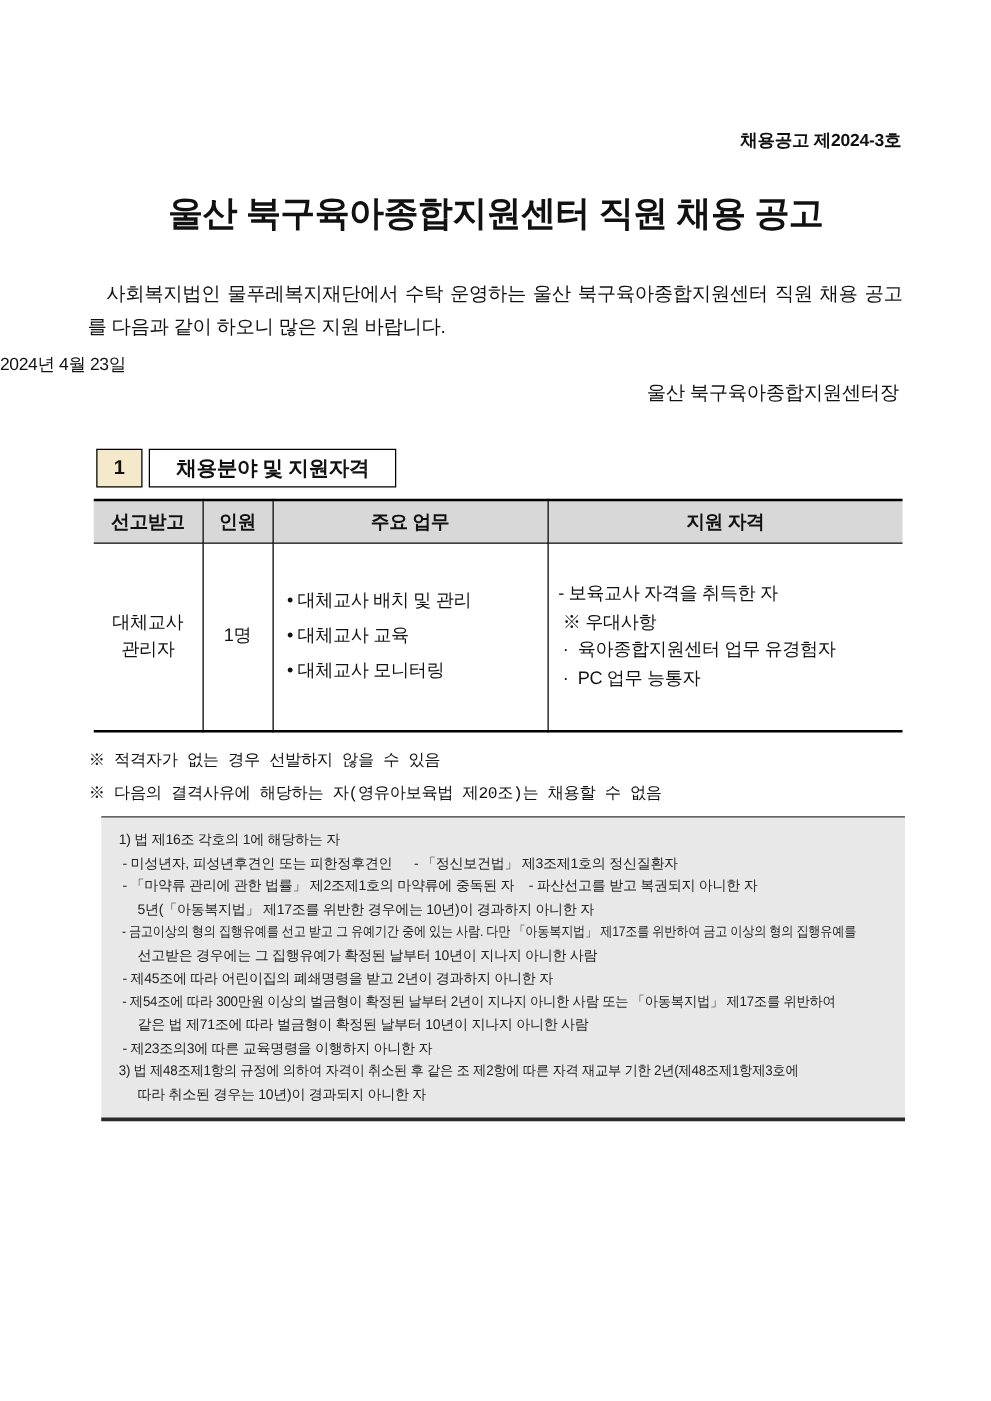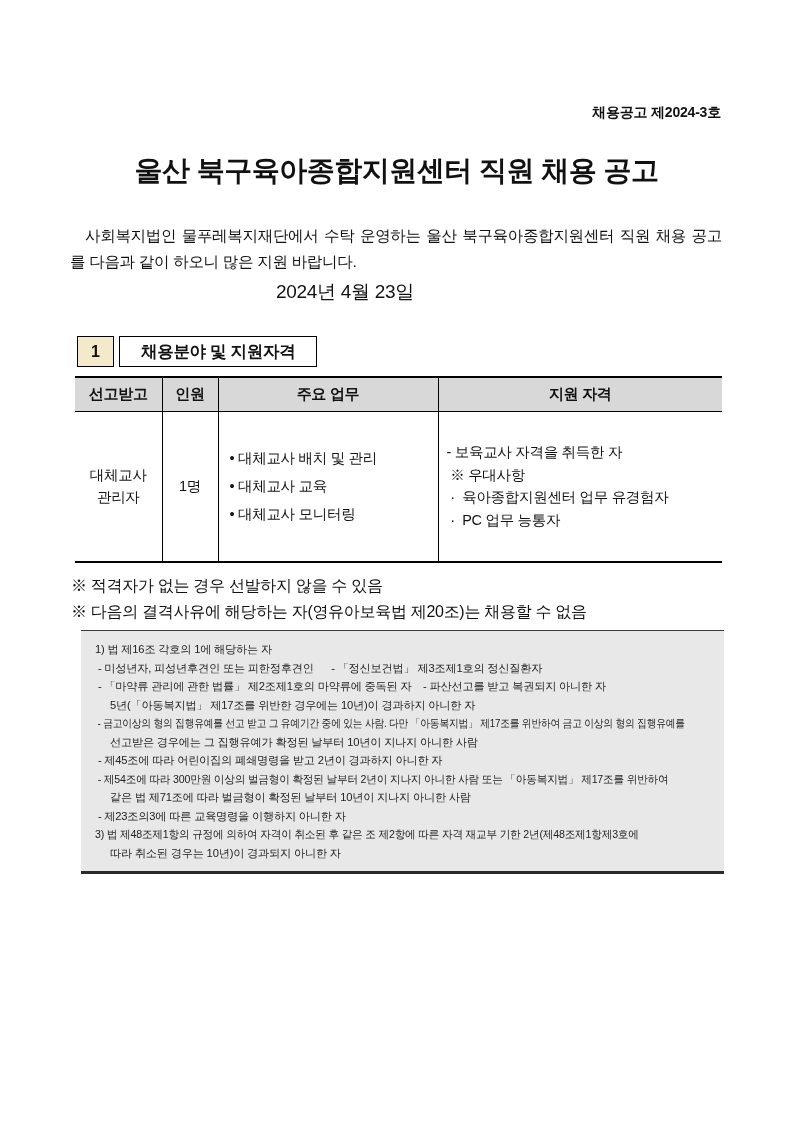--- a/index.html
+++ b/index.html
@@ -13,21 +13,21 @@
     font-size:14px; font-weight:bold; letter-spacing:-0.2px;
   }
   .main-title {
     margin-top:30px; text-align:center;
     font-size:28px; font-weight:bold; letter-spacing:-0.5px;
   }
   .intro {
     margin:33px 71px 0 70px; font-size:15.5px; line-height:26px;
     text-align:justify; text-indent:15px; letter-spacing:-0.3px;
   }
-  .date-line { margin:5px 103px 0 0; text-align:center; font-size:19px; line-height:23px; letter-spacing:-0.3px; }
+  .date-line { margin:5px 103px 0 0; text-align:left; font-size:14px; line-height:23px; letter-spacing:-0.3px; }
   .signer-line { margin:0 74px 0 0; text-align:right; font-size:15.5px; line-height:23px; letter-spacing:-0.3px; }
 
   .section-heading { display:flex; align-items:stretch; margin:33px 0 0 77px; height:31px; }
   .section-badge {
     width:37px; background:#f5e9cc; border:1.6px solid #000;
     display:flex; align-items:center; justify-content:center;
     font-size:16px; font-weight:bold;
   }
   .section-title-box {
     margin-left:5px; background:#fff; border:1.6px solid #000;
@@ -52,21 +52,21 @@
   table.recruit th:first-child, table.recruit td:first-child { border-left:none; }
   table.recruit th:last-child, table.recruit td:last-child { border-right:none; }
   table.recruit td { height:151px; vertical-align:middle; }
   .cell-center { text-align:center; line-height:22px; }
   .duty-list { padding-left:11px; }
   .duty-line { line-height:28px; white-space:pre; }
   .qual-list { padding-left:8px; }
   .qual-line { line-height:22.5px; white-space:pre; }
 
   .notes { margin:10px 0 0 71px; }
-  .note-line { font-size:16px; line-height:26px; letter-spacing:-0.3px; }
+  .note-line { font-size:13px; line-height:26px; letter-spacing:-0.3px;font-family:Liberation Mono, monospace; }
 
   .dq-box {
     margin:5px 0 0 81px; width:643px; background:#e8e8e8;
     border-top:1.2px solid #3a3a3a; border-bottom:3px solid #2a2a2a;
     padding:9px 16px 9px 14px; overflow:hidden;
   }
   .dq-line {
     font-size:11.2px; line-height:18.5px; letter-spacing:-0.2px;
     white-space:pre; color:#222;
   }
@@ -79,20 +79,21 @@
 
 <div class="page">
 
   <div class="doc-number">채용공고 제2024-3호</div>
 
   <div class="main-title">울산 북구육아종합지원센터 직원 채용 공고</div>
 
   <p class="intro">사회복지법인 물푸레복지재단에서 수탁 운영하는 울산 북구육아종합지원센터 직원 채용 공고를 다음과 같이 하오니 많은 지원 바랍니다.</p>
 
   <div class="date-line">2024년 4월 23일</div>
+  <div class="signer-line">울산 북구육아종합지원센터장</div>
 
   <div class="section-heading">
     <div class="section-badge">1</div>
     <div class="section-title-box">채용분야 및 지원자격</div>
   </div>
 
   <table class="recruit">
     <colgroup>
         <col class="c1">
         <col class="c2">

